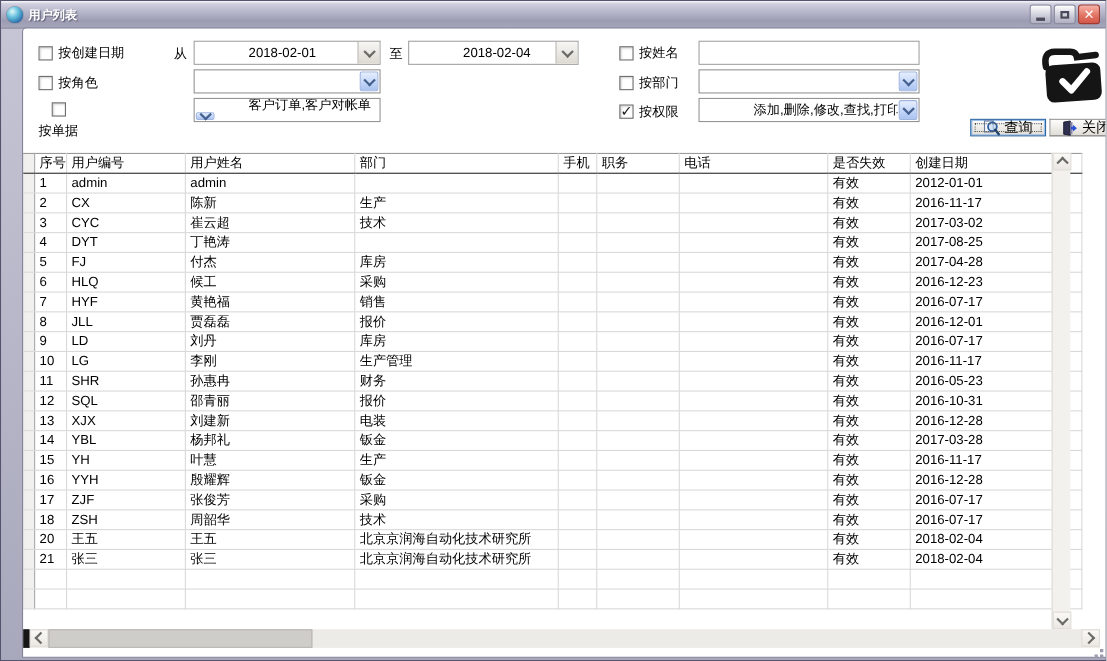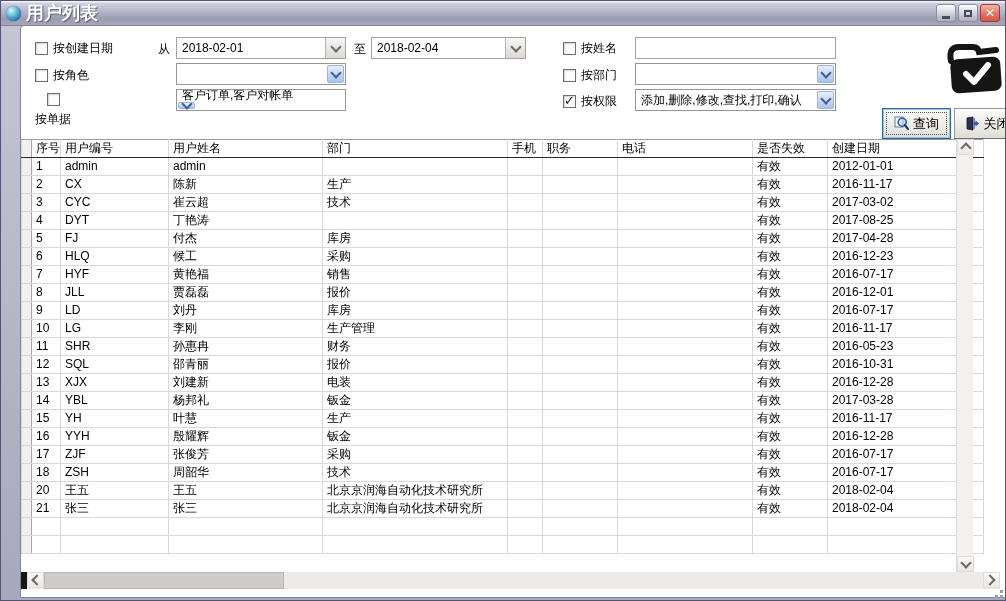--- a/index.html
+++ b/index.html
@@ -11,21 +11,21 @@
   }
   
   .titlebar{
     position:absolute;left:0;top:0;width:100%;height:24px;
     background:linear-gradient(180deg,#fdfdfe 0%,#cfcfdf 10%,#b4b4c9 45%,#9b9bb2 75%,#a7a7bb 100%);
     border-bottom:1px solid #7e7e96;display:flex;align-items:center;
   }
   .app-icon{width:15px;height:15px;margin:0 5px 0 5px;border-radius:50%;
     background:radial-gradient(circle at 35% 30%,#e2f7fa,#6cc4de 35%,#2a6fae 75%,#143d6b);
     box-shadow:0 0 1px #123;}
-  .title-text{color:#fff;font-weight:bold;font-size:18px;text-shadow:1px 1px 1px #5a5a70;}
+  .title-text{color:#fff;font-weight:bold;font-size:11px;text-shadow:1px 1px 1px #5a5a70;}
   .caption-btns{position:absolute;right:5px;top:3px;display:flex;gap:2px;}
   .cap{width:20px;height:18px;border-radius:3px;display:flex;align-items:center;justify-content:center;box-sizing:border-box;}
   .cap.minmax{background:linear-gradient(#ffffff,#c3c3d2 70%,#b0b0c2);border:1px solid #8b8da1;color:#4a4a5c;}
   .cap.close{background:linear-gradient(#f6b3a8,#e0705f 60%,#d4574a);border:1px solid #a03a30;color:#fff;font-weight:bold;}
   .glyph-min{width:8px;height:3px;background:#4a4a5c;margin-top:9px;}
   .glyph-max{width:8px;height:7px;border:2px solid #4a4a5c;box-sizing:border-box;}
   .glyph-x{font-size:12px;line-height:12px;}
   
   .content{
     position:absolute;left:19px;top:24px;width:1000px;height:573px;box-sizing:border-box;
@@ -33,32 +33,32 @@
   }
   
   .cb{position:absolute;display:flex;align-items:center;gap:5px;height:16px;}
   .cb .box{width:13px;height:13px;background:#fff;border:1px solid #6e6e6e;box-sizing:border-box;
     box-shadow:inset 1px 1px 2px rgba(0,0,0,.18);position:relative;flex:0 0 auto;}
   .cb .tick{display:none;position:absolute;left:0px;top:-3px;font-size:13px;font-weight:bold;color:#1a1a1a;}
   .cb.checked .tick{display:block;}
   .flabel{white-space:nowrap;}
   .inlinelabel{position:absolute;white-space:nowrap;}
   .combo{position:absolute;height:22px;background:#fff;box-sizing:border-box;display:flex;align-items:stretch;overflow:hidden;}
-  .combo .val{flex:1;display:flex;align-items:center;padding-left:5px;white-space:nowrap;overflow:hidden;}
+  .combo .val{flex:1;display:flex;align-items:center;padding-left:5px;white-space:nowrap;overflow:hidden;margin-left:44px;}
   .datecombo{border:1px solid #a3a3a3;}
   .datecombo .btn{width:19px;background:linear-gradient(#f7f6f4,#ddd9d2);border-left:1px solid #b8b5af;
     display:flex;align-items:center;justify-content:center;}
   .xpcombo{border:1px solid #959595;}
   .xpcombo .btn{width:17px;margin:1px;border-radius:2px;background:linear-gradient(#e6eefd,#c2d5f8 60%,#a9c3f0);
     border:1px solid #9db3e0;display:flex;align-items:center;justify-content:center;box-sizing:border-box;}
   .chev{width:6px;height:6px;border-left:2px solid #6b6b66;border-bottom:2px solid #6b6b66;transform:rotate(-45deg);margin-top:-3px;}
   .chev.blue{border-color:#44618e;}
   .textinput{position:absolute;height:22px;box-sizing:border-box;background:#fff;border:1px solid #a3a3a3;padding:0 5px;font:inherit;}
   
-  .pushbtn{position:absolute;height:31px;box-sizing:border-box;display:flex;align-items:center;justify-content:center;gap:4px;
+  .pushbtn{position:absolute;height:16px;box-sizing:border-box;display:flex;align-items:center;justify-content:center;gap:4px;
     background:linear-gradient(#fdfdfc,#eceae5 60%,#e0ddd6);font-size:13px;cursor:default;}
   .pushbtn.focused{border:1px solid #2e66a4;box-shadow:0 0 0 1px #9cc0e8 inset;}
   .pushbtn.focused::after{content:"";position:absolute;inset:3px;border:1px dotted #555;pointer-events:none;}
   .pushbtn.plain{border:1px solid #9a9a9a;border-right-color:#6f6f6f;border-bottom-color:#6f6f6f;}
   
   .bigicon{position:absolute;}
   
   .grid{position:absolute;left:0px;top:113px;width:952px;height:433px;}
   table.grid-t{border-collapse:collapse;table-layout:fixed;width:962px;background:#fff;}
   .grid-t th,.grid-t td{border:1px solid #d9d9d9;height:17px;line-height:17px;padding:0 1px 0 4px;

